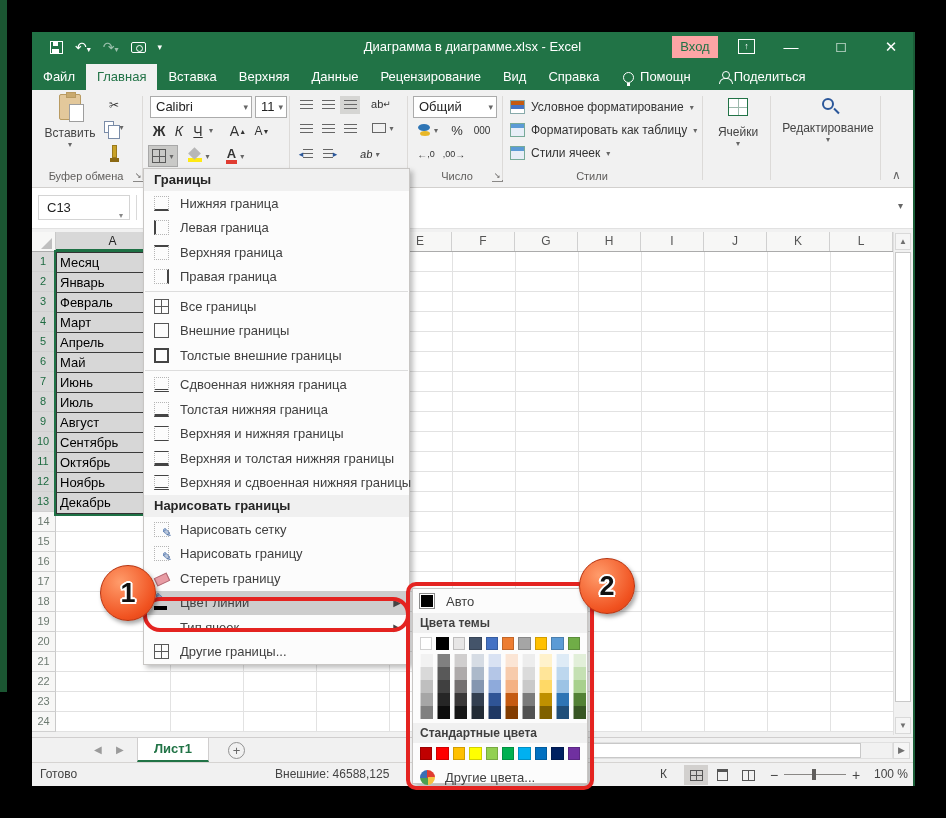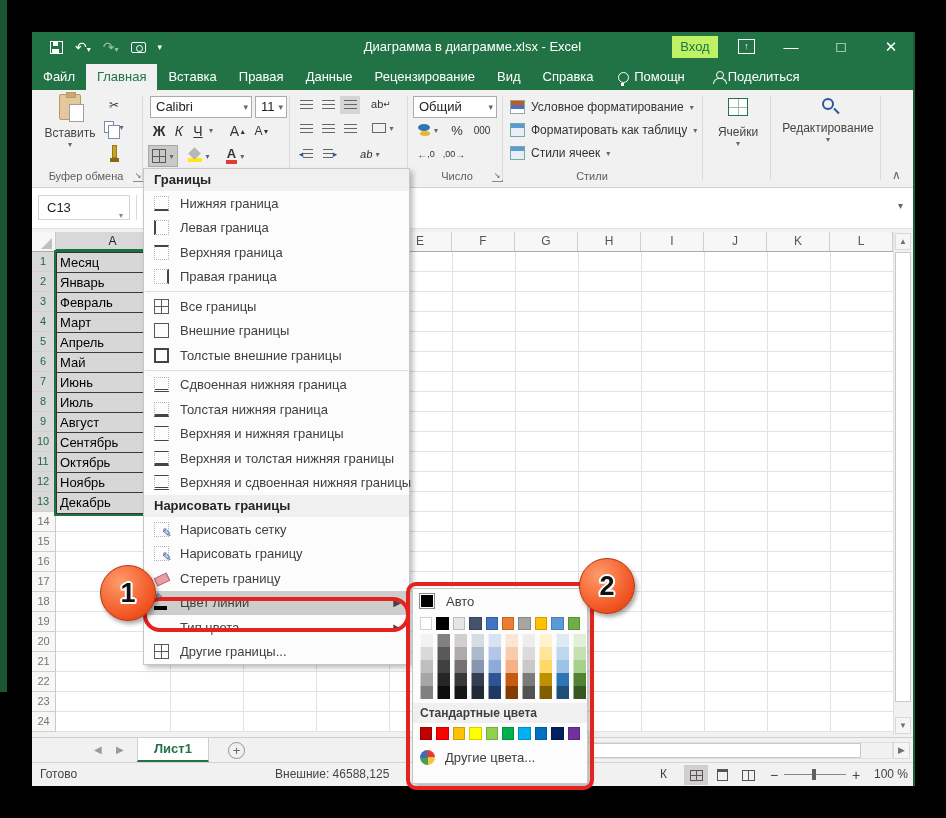--- a/index.html
+++ b/index.html
@@ -12,21 +12,21 @@
   .titlebar { position:absolute; left:0; top:0; width:100%; height:30px; background:#217346; color:#fff; }
   .qat { position:absolute; left:18px; top:0; height:30px; display:flex; align-items:center; gap:12px; }
   .qat .ic { color:#fff; font-size:14px; line-height:1; cursor:default; }
   .save-ic { width:13px; height:13px; border:1.5px solid #fff; position:relative; }
   .save-ic::before { content:""; position:absolute; left:2px; top:0; width:5px; height:4px; background:#fff; }
   .save-ic::after { content:""; position:absolute; left:1px; bottom:0; width:7px; height:4px; background:#fff; }
   .cam-ic { width:15px; height:11px; border:1.5px solid #fff; border-radius:2px; position:relative; }
   .cam-ic::after { content:""; position:absolute; left:4px; top:2px; width:5px; height:5px; border:1.5px solid #fff; border-radius:50%; }
   .dim { opacity:.55; }
   .title-text { position:absolute; left:0; right:0; top:0; height:30px; text-align:center; line-height:30px; font-size:13px; color:#fff; }
-  .signin-btn { position:absolute; left:640px; top:4px; width:46px; height:22px; background:#bef264; color:#217346; font-size:13px; text-align:center; line-height:22px; }
+  .signin-btn { position:absolute; left:640px; top:4px; width:46px; height:22px; background:#fca5a5; color:#217346; font-size:13px; text-align:center; line-height:22px; }
   .ribbon-opts { position:absolute; left:706px; top:7px; width:17px; height:15px; border:1.5px solid #fff; text-align:center; font-size:9px; line-height:13px; color:#fff; }
   .win-btn { position:absolute; top:0; width:34px; height:30px; color:#fff; text-align:center; line-height:30px; font-size:15px; }
 
   
   .tabrow { position:absolute; left:0; top:30px; width:100%; height:28px; background:#217346; display:flex; align-items:flex-end; color:#fff; font-size:13px; }
   .rtab { padding:5px 11px 6px 11px; white-space:nowrap; }
   .rtab.active { background:#F1F1F1; color:#217346; }
   .tab-ic { display:inline-block; vertical-align:-2px; }
   .bulb { width:11px; height:11px; border:1.5px solid #fff; border-radius:50%; position:relative; margin:0 2px; }
   .bulb::after { content:""; position:absolute; left:2.5px; bottom:-4px; width:3px; height:3px; background:#fff; }
@@ -184,21 +184,21 @@
     <div class="ribbon-opts">↑</div>
     <div class="win-btn" style="left:742px;">—</div>
     <div class="win-btn" style="left:792px;">□</div>
     <div class="win-btn" style="left:842px;">✕</div>
   </div>
 
   <div class="tabrow">
     <span class="rtab">Файл</span>
     <span class="rtab active">Главная</span>
     <span class="rtab">Вставка</span>
-    <span class="rtab">Правая</span>
+    <span class="rtab">Верхняя</span>
     <span class="rtab">Данные</span>
     <span class="rtab">Рецензирование</span>
     <span class="rtab">Вид</span>
     <span class="rtab">Справка</span>
     <span class="rtab"><span class="tab-ic bulb"></span> <span>Помощн</span></span>
     <span class="rtab" style="margin-left:6px;"><span class="tab-ic person"></span><span>Поделиться</span></span>
   </div>
 
   <div class="ribbon">
 
@@ -519,34 +519,35 @@
           <span class="mi-icon" data-icon="erase"></span>
           <span class="mi-label">Стереть границу</span>
         </div>
       </div>
     <div class="mi hl">
       <span class="lc-icon"></span>
       <span class="mi-label">Цвет линии</span>
       <span class="subarrow">▶</span>
     </div>
     <div class="mi noicon">
-      <span class="mi-label">Тип цвета</span>
+      <span class="mi-label">Тип ячеек</span>
       <span class="subarrow">▶</span>
     </div>
     <div class="mi">
       <span class="mi-icon" data-icon="all"></span>
       <span class="mi-label">Другие границы...</span>
     </div>
   </div>
 
   <div class="colormenu">
     <div class="cm-auto">
       <span class="auto-sw"></span>
       <span>Авто</span>
     </div>
+    <div class="cm-hdr">Цвета темы</div>
     <div class="swrow">
 
     <span class="sw" style="background: rgb(255, 255, 255);"></span>
         <span class="sw" style="background: rgb(0, 0, 0);"></span>
         <span class="sw" style="background: rgb(231, 230, 230);"></span>
         <span class="sw" style="background: rgb(68, 84, 106);"></span>
         <span class="sw" style="background: rgb(68, 114, 196);"></span>
         <span class="sw" style="background: rgb(237, 125, 49);"></span>
         <span class="sw" style="background: rgb(165, 165, 165);"></span>
         <span class="sw" style="background: rgb(255, 192, 0);"></span>

